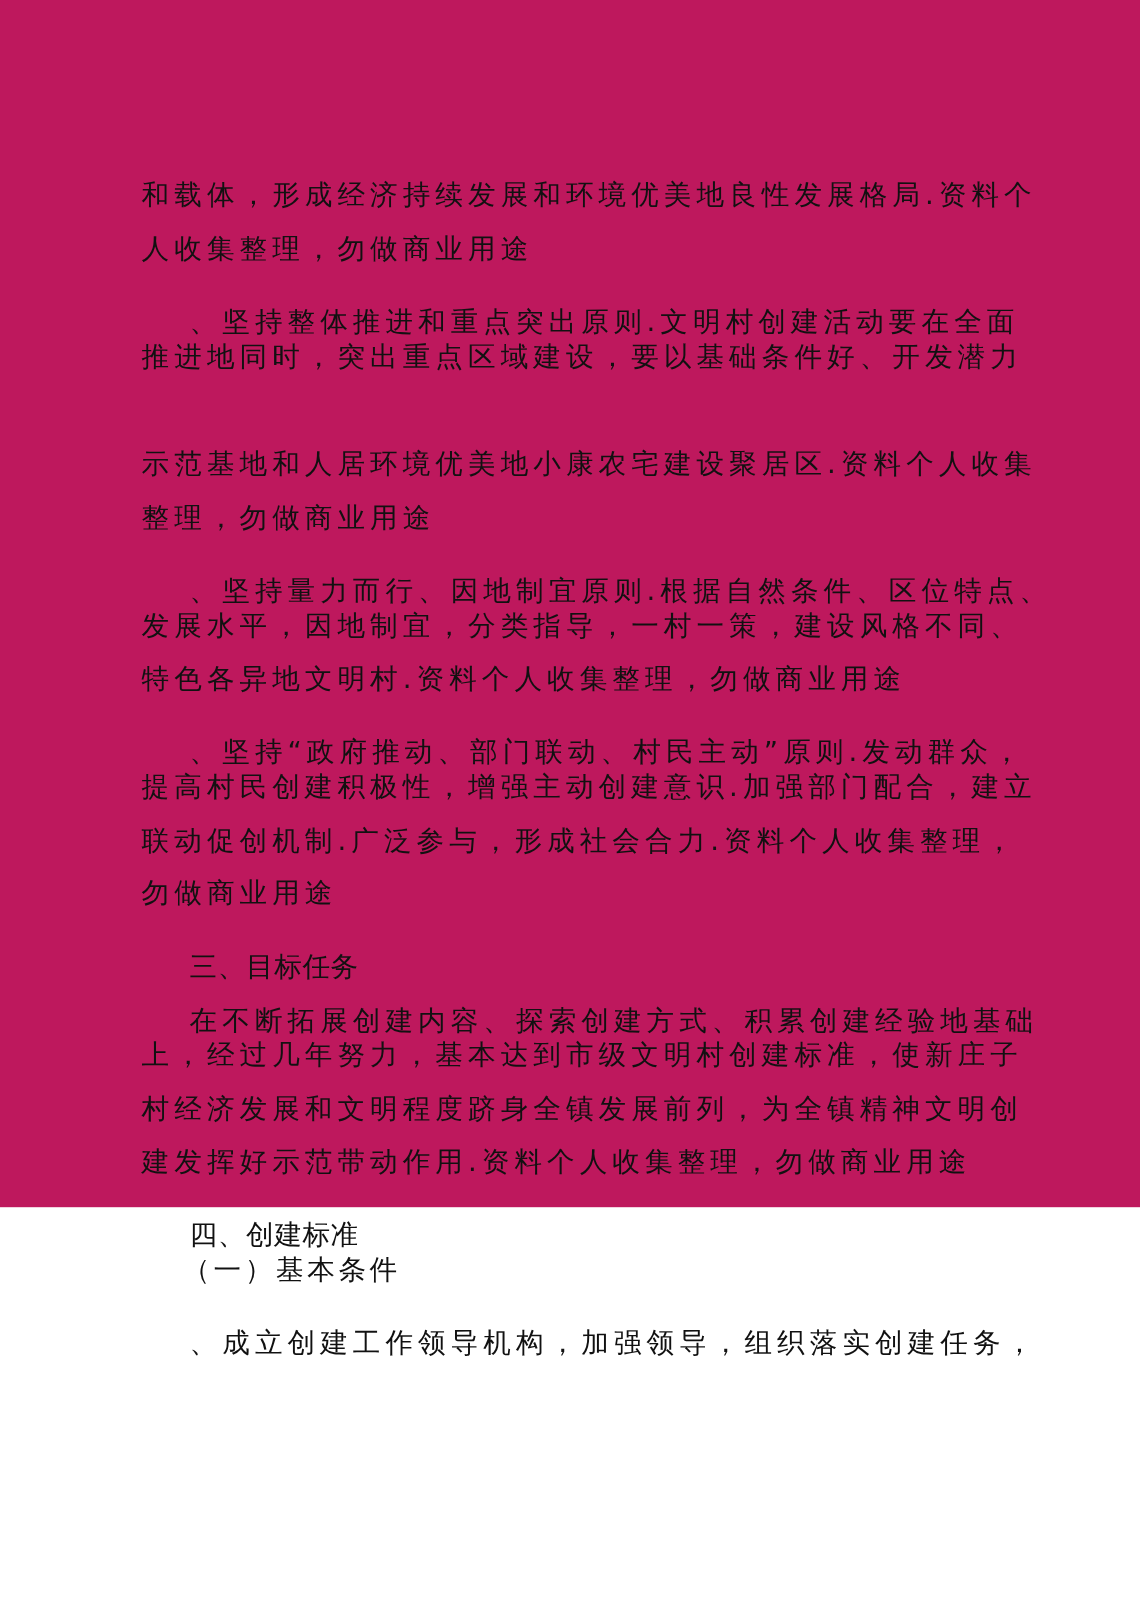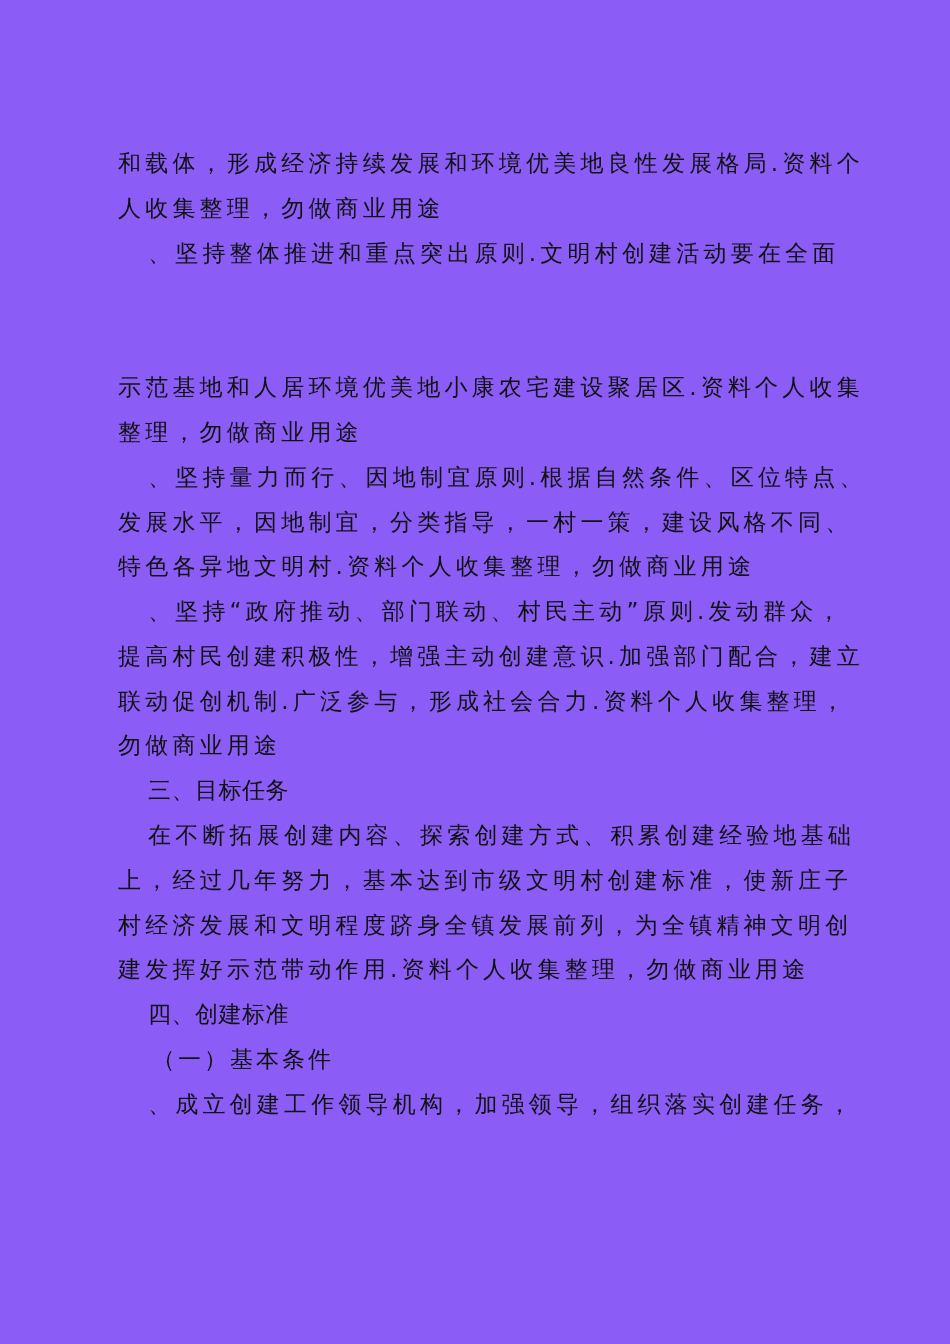--- a/index.html
+++ b/index.html
@@ -13,50 +13,51 @@
       position: relative;
       overflow: hidden;
       font-family: "DejaVu Sans", "Liberation Sans", sans-serif;
       color: #111111;
     }
     .page {
       position: absolute;
       left: 0;
       top: 0;
       width: 950px;
-      height: 1344px;
-      background: #8b5cf6;
+      height: 1006px;
+      background: #be185d;
     }
     .line {
       position: absolute;
       left: 118px;
       white-space: nowrap;
       font-size: 23px;
       line-height: 30px;
       letter-spacing: 4.2px;
       font-weight: normal;
     }
-    .indent { left: 148px; }
+    .indent { left: 158px; margin-top: 16px; }
     .heading {
       font-weight: normal;
       letter-spacing: 0.5px;
       font-size: 23px;
     }
     .sub {
       left: 152px;
       letter-spacing: 3px;
     }
   </style>
 </head>
 <body>
 
 <div class="page">
   <div class="line" style="top:148px">和载体，形成经济持续发展和环境优美地良性发展格局.资料个</div>
   <div class="line" style="top:193px">人收集整理，勿做商业用途</div>
   <div class="line indent" style="top:238px">、坚持整体推进和重点突出原则.文明村创建活动要在全面</div>
+  <div class="line" style="top:283px">推进地同时，突出重点区域建设，要以基础条件好、开发潜力</div>
   <div class="line" style="top:372px">示范基地和人居环境优美地小康农宅建设聚居区.资料个人收集</div>
   <div class="line" style="top:417px">整理，勿做商业用途</div>
   <div class="line indent" style="top:462px">、坚持量力而行、因地制宜原则.根据自然条件、区位特点、</div>
   <div class="line" style="top:551px">特色各异地文明村.资料个人收集整理，勿做商业用途</div>
   <div class="line" style="top:507px">发展水平，因地制宜，分类指导，一村一策，建设风格不同、</div>
   <div class="line indent" style="top:596px">、坚持“政府推动、部门联动、村民主动”原则.发动群众，</div>
   <div class="line" style="top:641px">提高村民创建积极性，增强主动创建意识.加强部门配合，建立</div>
   <div class="line" style="top:686px">联动促创机制.广泛参与，形成社会合力.资料个人收集整理，</div>
   <div class="line" style="top:730px">勿做商业用途</div>
   <div class="line indent heading" style="top:775px">三、目标任务</div>

